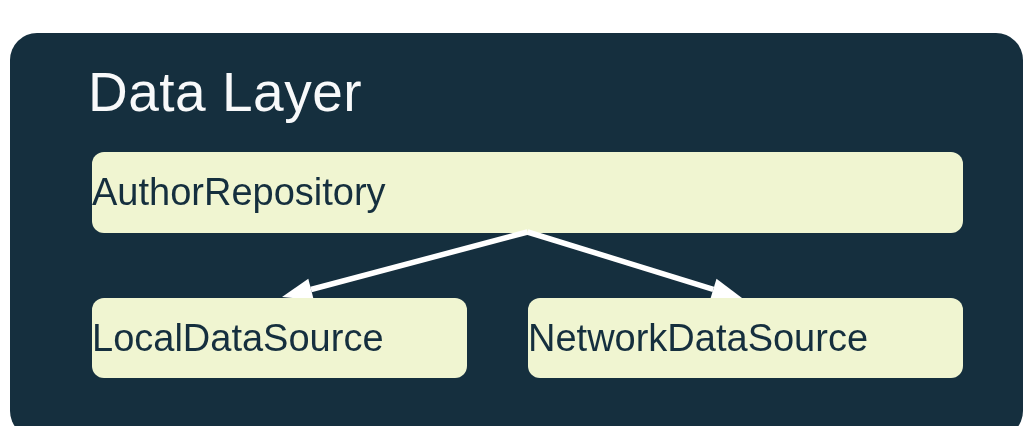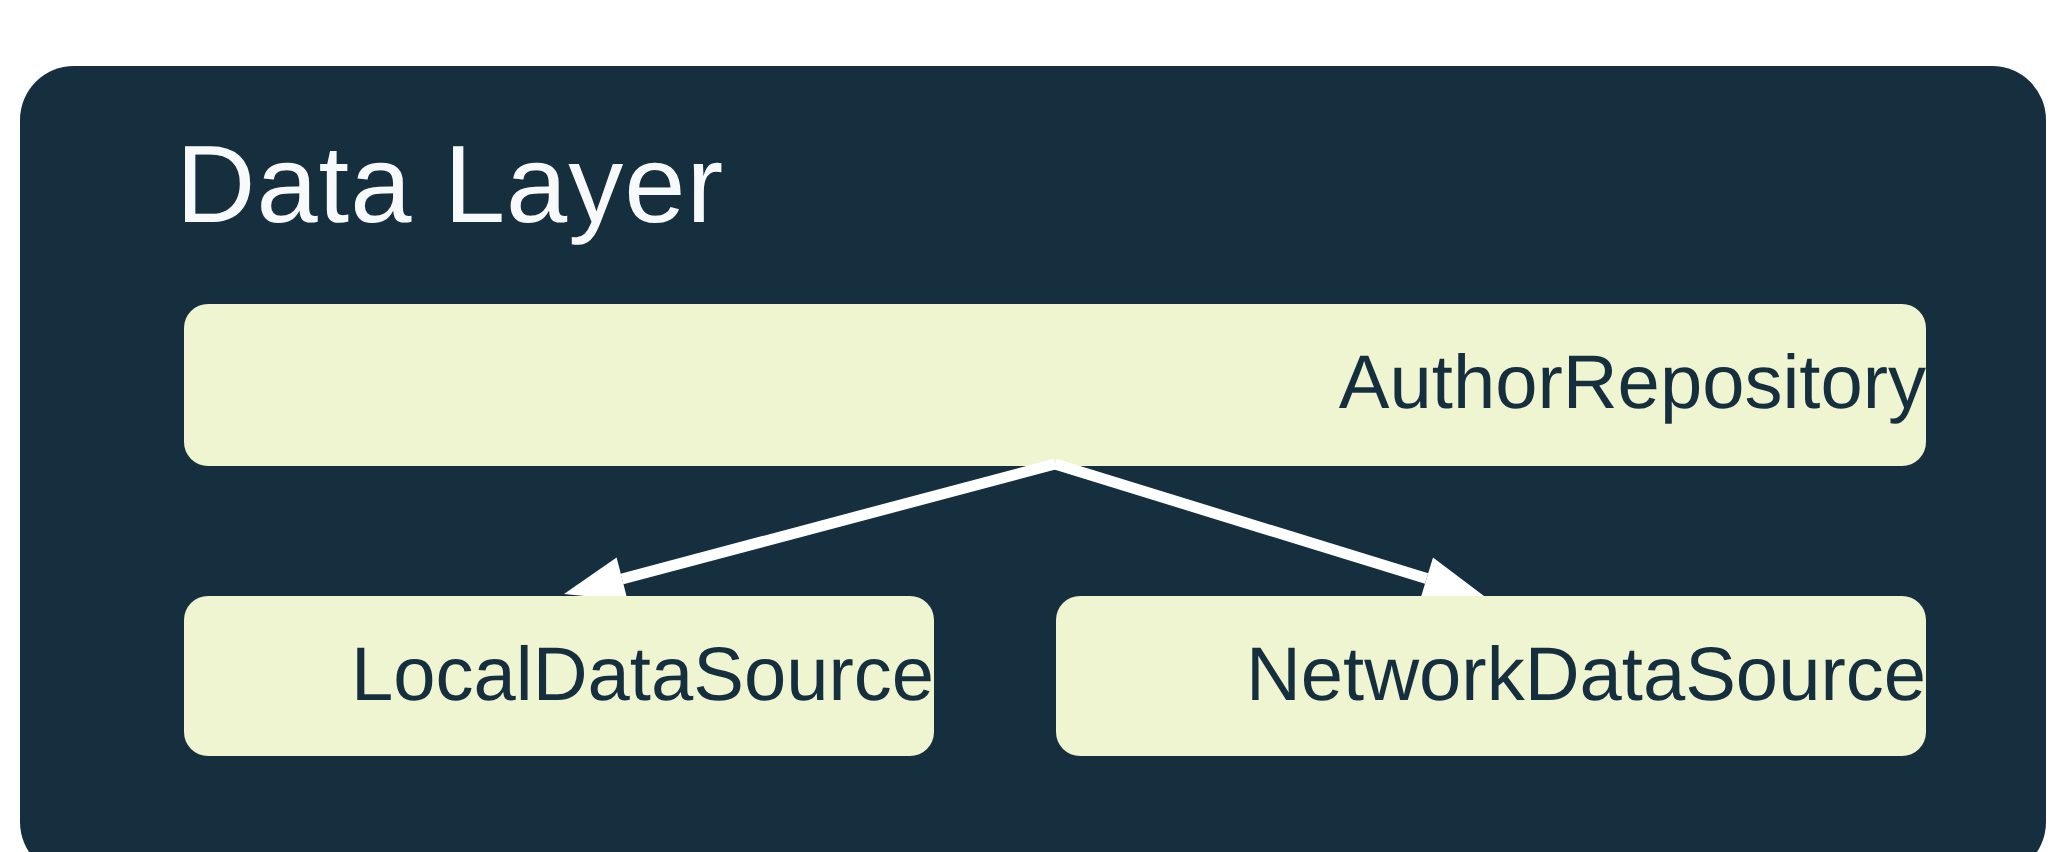--- a/index.html
+++ b/index.html
@@ -39,21 +39,21 @@
     color: var(--title-text);
     letter-spacing: 0.5px;
     white-space: nowrap;
   }
   .node {
     position: absolute;
     background: var(--node-bg);
     border-radius: 12px;
     display: flex;
     align-items: center;
-    justify-content: flex-end;
+    justify-content: flex-start;
     color: var(--node-text);
     font-size: 38px;
     font-weight: 400;
     white-space: nowrap;
   }
   .node-repository { left: 92px;  top: 132px; width: 871px; height: 81px; }
   .node-local      { left: 92px;  top: 278px; width: 375px; height: 80px; }
   .node-network    { left: 528px; top: 278px; width: 435px; height: 80px; }
   svg.arrows {
     position: absolute;

